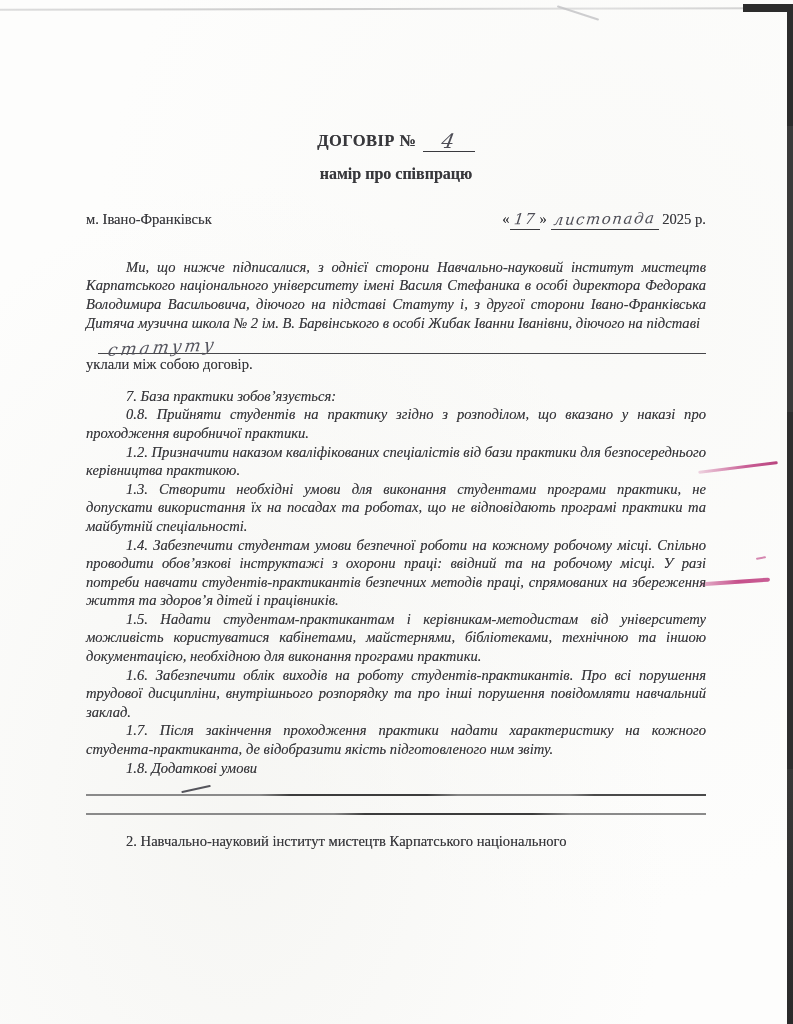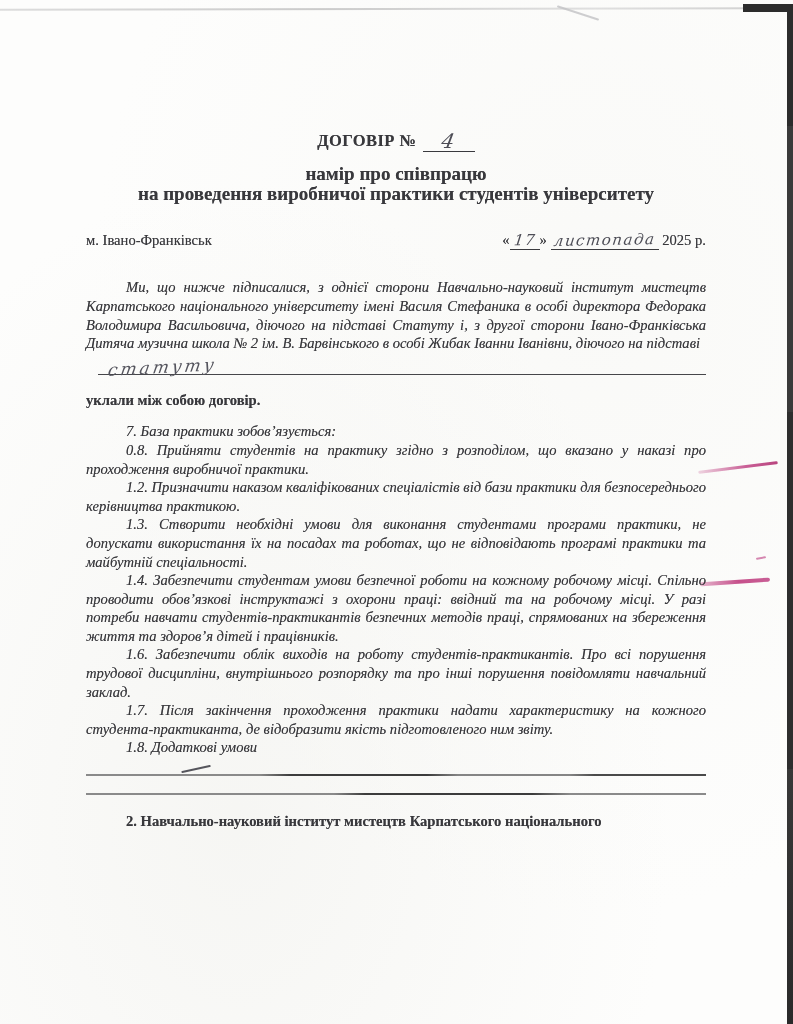--- a/index.html
+++ b/index.html
@@ -36,45 +36,45 @@
     font-size:14.6px; line-height:18.6px;
     text-shadow:0 0 .4px rgba(40,40,45,.55); }
   .title-row { margin-top:130px; text-align:center; font-weight:bold;
     font-size:16.5px; letter-spacing:.4px; }
   .num-wrap { display:inline-block; width:52px; border-bottom:1.4px solid #3a3a3e;
     margin-left:2px; text-align:center; vertical-align:baseline; }
   .hw { font-family:"DejaVu Serif","Liberation Serif",serif; font-style:italic;
     color:#4d4d56; text-shadow:none; }
   .hw-num { display:inline-block; font-size:20px; font-weight:normal;
     transform:skewX(-10deg) translateY(2px); }
-  .subtitle { text-align:center; font-weight:bold; font-size:19px; }
+  .subtitle { text-align:center; font-weight:bold; font-size:16px; }
   .subtitle-1 { margin-top:13px; }
   .subtitle-2 { margin-top:2px; }
   .city-date-row { margin-top:27px; display:flex; justify-content:space-between; align-items:flex-start; }
   .date-field { white-space:nowrap; }
   .u-slot { display:inline-block; border-bottom:1.2px solid #3a3a3e; text-align:center; }
   .u-day { min-width:30px; }
   .u-month { min-width:108px; }
   .hw-date { display:inline-block; transform:skewX(-8deg) rotate(-1deg); letter-spacing:1.5px; font-size:15px; }
   .para { margin:0; text-align:justify; text-indent:40px;font-style:italic; }
   .intro-para { margin-top:28px; }
   .hand-line { position:relative; height:21px; border-bottom:1.4px solid #46464a; margin:0 0 0 12px; }
   .hw-word { position:absolute; left:10px; bottom:-3px; font-size:17px; letter-spacing:3px;
     transform:rotate(-3deg) skewX(-12deg); color:#55555e; }
-  .closing-line { margin-top:16px;font-weight:bold; }
+  .closing-line { margin-top:1px; }
   .sec1-heading { margin-top:13px; }
   .blank-lines { margin-top:9px; }
   .blank-line { height:2px; width:100%; margin-bottom:17px;
     background:linear-gradient(to right,#8a8a8a 0 28%, #3c3c3c 33% 55%, #858585 60% 78%, #4a4a4a 82% 100%); }
   .blank-line.second { background:linear-gradient(to right,#8a8a8a 0 40%, #3c3c3c 45% 72%, #8a8a8a 78% 100%); }
   .hw-dash { position:relative; height:8px; }
   .hw-dash span { position:absolute; left:95px; top:2px; width:30px; height:2px;
     background:#55555c; transform:rotate(-12deg); border-radius:2px; }
   .section2 { margin-top:11px; }
-  .sec2-l1 { text-indent:40px;font-weight:bold; }
+  .sec2-l1 { text-indent:40px; }
 </style>
 </head>
 <body>
 
 <div class="page">
 
   <div class="scan-top-line"></div>
   <div class="scan-right-border"></div>
   <div class="scan-corner-tr"></div>
   <div class="pencil-mark"></div>
@@ -82,21 +82,20 @@
   <div class="pink-dot"></div>
   <div class="pink-mark-2"></div>
 
   <div class="content">
 
     <div class="title-row">
       <span>ДОГОВІР №</span>
       <span class="num-wrap"><span class="hw hw-num">4</span></span>
     </div>
     <div class="subtitle subtitle-1">намір про співпрацю</div>
-    <div class="subtitle subtitle-2">на проведення виробничої практики студентів університету</div>
 
     <div class="city-date-row">
       <span>м. Івано-Франківськ</span>
       <span class="date-field">
         <span>«</span><span class="u-slot u-day"><span class="hw hw-date">17</span></span><span>»</span>
         <span class="u-slot u-month"><span class="hw hw-date">листопада</span></span>
         <span>2025 р.</span>
       </span>
     </div>
 
@@ -104,20 +103,21 @@
     <div class="hand-line">
       <span class="hw hw-word">статуту</span>
     </div>
     <div class="closing-line">уклали між собою договір.</div>
 
     <p class="para sec1-heading">7. База практики зобов’язується:</p>
     <p class="para">0.8. Прийняти студентів на практику згідно з розподілом, що вказано у наказі про проходження виробничої практики.</p>
     <p class="para">1.2. Призначити наказом кваліфікованих спеціалістів від бази практики для безпосереднього керівництва практикою.</p>
     <p class="para">1.3. Створити необхідні умови для виконання студентами програми практики, не допускати використання їх на посадах та роботах, що не відповідають програмі практики та майбутній спеціальності.</p>
     <p class="para">1.4. Забезпечити студентам умови безпечної роботи на кожному робочому місці. Спільно проводити обов’язкові інструктажі з охорони праці: ввідний та на робочому місці. У разі потреби навчати студентів-практикантів безпечних методів праці, спрямованих на збереження життя та здоров’я дітей і працівників.</p>
+    <p class="para">1.5. Надати студентам-практикантам і керівникам-методистам від університету можливість користуватися кабінетами, майстернями, бібліотеками, технічною та іншою документацією, необхідною для виконання програми практики.</p>
     <p class="para">1.6. Забезпечити облік виходів на роботу студентів-практикантів. Про всі порушення трудової дисципліни, внутрішнього розпорядку та про інші порушення повідомляти навчальний заклад.</p>
     <p class="para">1.7. Після закінчення проходження практики надати характеристику на кожного студента-практиканта, де відобразити якість підготовленого ним звіту.</p>
     <p class="para">1.8. Додаткові умови</p>
 
     <div class="blank-lines">
       <div class="hw-dash">
           <span></span>
         </div>
       <div class="blank-line"></div>
       <div class="blank-line second"></div>

